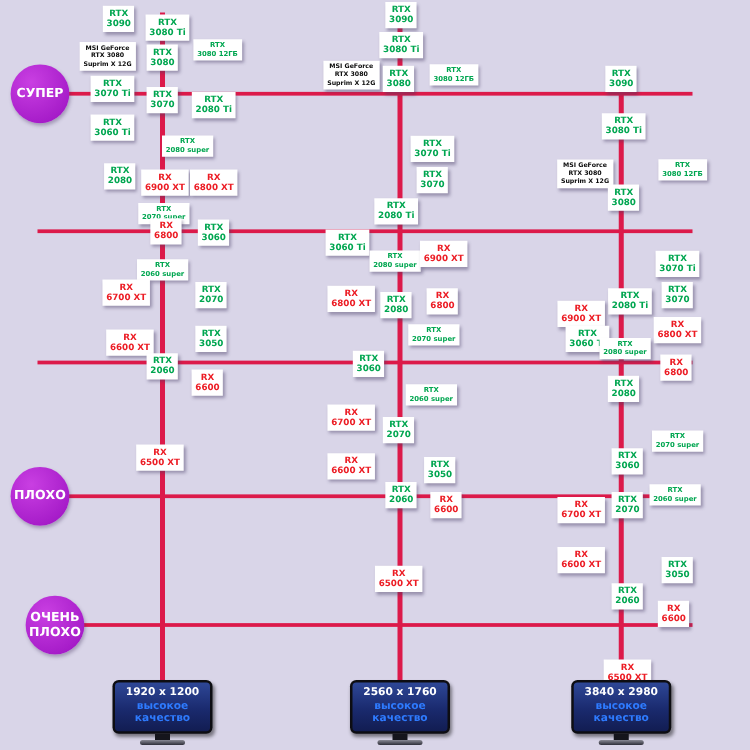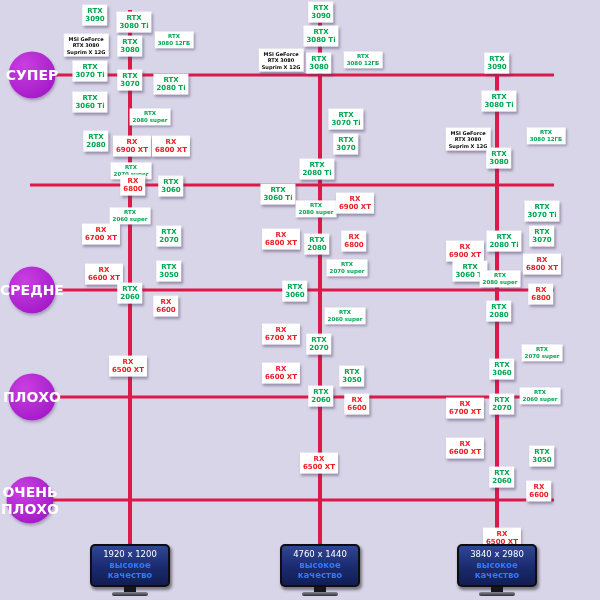--- a/index.html
+++ b/index.html
@@ -17,21 +17,21 @@
   }
   .v-line {
     position: absolute; width: 4px;
     background: #dc1a4a; transform: translateX(-50%); z-index: 1;
   }
   
   .q-circle {
     position: absolute; transform: translate(-50%, -50%);
     width: 47px; height: 47px; border-radius: 50%;
     background: radial-gradient(circle at 35% 30%, #c93fe2, #9a10c0);
-    color: #fff; font-weight: bold; font-size: 14px; line-height: 1.15;
+    color: #fff; font-weight: bold; font-size: 10px; line-height: 1.15;
     display: flex; align-items: center; justify-content: center;
     text-align: center; white-space: pre-line; z-index: 4;
     box-shadow: 1px 2px 3px rgba(60,40,90,.35);
   }
   
   .gpu-node {
     position: absolute; transform: translate(-50%, -50%);
     background: #ffffff; padding: 2px 3px;
     font-weight: bold; font-size: 7px; line-height: 1.2;
     text-align: center; white-space: nowrap;
@@ -45,21 +45,21 @@
   
   .monitor { position: absolute; top: 544px; transform: translateX(-50%); width: 80px; z-index: 6; }
   .m-frame {
     background: #0d0d12; border-radius: 5px; padding: 2px;
     box-shadow: 1.5px 2.5px 3px rgba(0,0,0,.45);
   }
   .m-screen {
     background: linear-gradient(180deg, #2e4796 0%, #1a2a6e 55%, #121d52 100%);
     border-radius: 3px; padding: 3px 0 4px; text-align: center;
   }
-  .m-res { color: #ffffff; font-weight: normal; font-size: 8.5px; line-height: 1.25; }
+  .m-res { color: #ffffff; font-weight: bold; font-size: 8.5px; line-height: 1.25; }
   .m-q   { color: #2e7bff; font-weight: bold; font-size: 8.5px; line-height: 1.25; }
   .m-neck { width: 12px; height: 5px; background: #15151c; margin: 0 auto; }
   .m-base {
     width: 36px; height: 4px; margin: 0 auto; border-radius: 2px;
     background: linear-gradient(#8a8a95, #2e2e38);
   }
 </style>
 </head>
 <body>
 
@@ -70,23 +70,22 @@
       <div class="h-line" style="top: 185px;"></div>
       <div class="h-line" style="top: 290px;"></div>
       <div class="h-line" style="top: 397px;"></div>
       <div class="h-line" style="top: 500px;"></div>
       <div class="v-line" style="left: 130px; top: 10px; height: 538px;"></div>
       <div class="v-line" style="left: 320px; top: 6px; height: 542px;"></div>
       <div class="v-line" style="left: 497px; top: 58px; height: 490px;"></div>
     </div>
 
   <div class="q-circle" style="left:32px; top:75px">СУПЕР</div>
-  <div class="q-circle" style="left:32px; top:290px">СРЕДНЕ</div>
   <div class="q-circle" style="left:32px; top:397px">ПЛОХО</div>
-  <div class="q-circle" style="left:30px; top:500px">ОЧЕНЬ
+  <div class="q-circle" style="left:44px; top:500px">ОЧЕНЬ
 ПЛОХО</div>
 
   <div id="nodes-layer">
       <div class="gpu-node nvidia" style="left: 95px; top: 15px;">
         <div>RTX</div>
         <div>3090</div>
       </div>
       <div class="gpu-node nvidia" style="left: 134px; top: 22px;">
         <div>RTX</div>
         <div>3080 Ti</div>
@@ -384,21 +383,21 @@
         <div class="m-q">качество</div>
       </div>
     </div>
     <div class="m-neck"></div>
     <div class="m-base"></div>
   </div>
 
   <div class="monitor" style="left:320px">
     <div class="m-frame">
       <div class="m-screen">
-        <div class="m-res">4760 x 1440</div>
+        <div class="m-res">2560 x 1760</div>
         <div class="m-q">высокое</div>
         <div class="m-q">качество</div>
       </div>
     </div>
     <div class="m-neck"></div>
     <div class="m-base"></div>
   </div>
 
   <div class="monitor" style="left:497px">
     <div class="m-frame">

